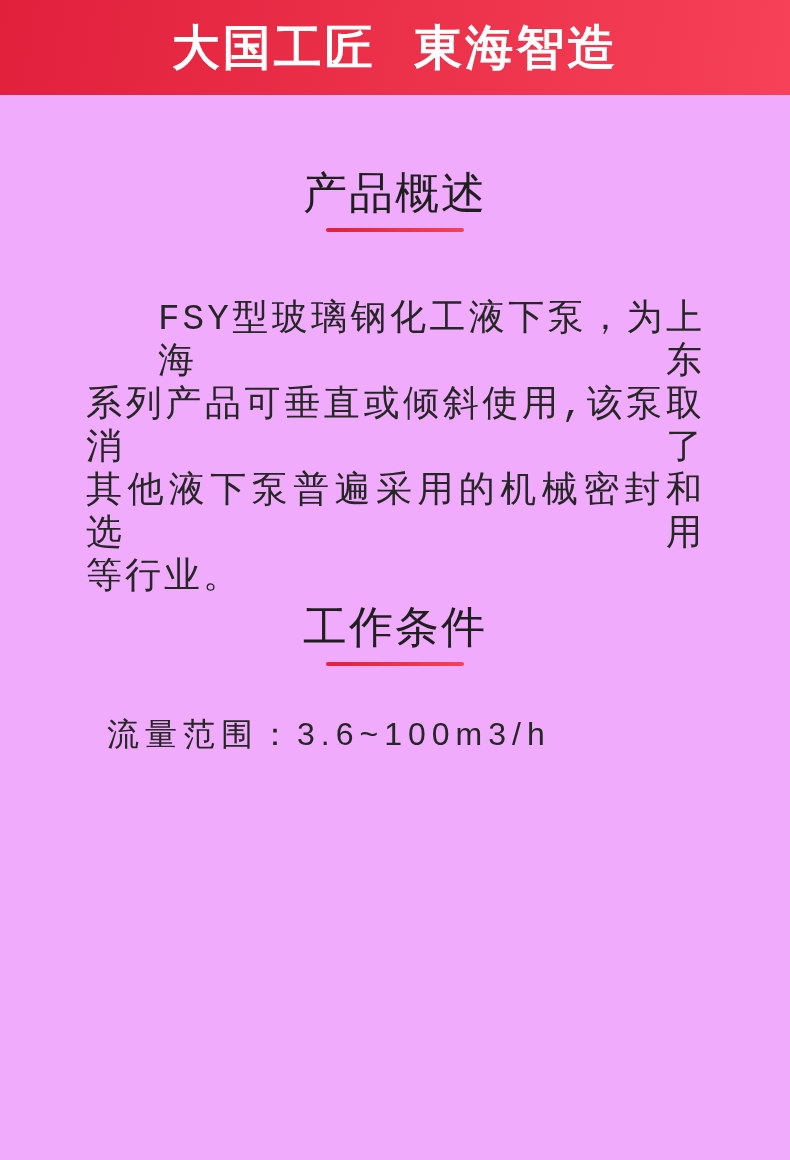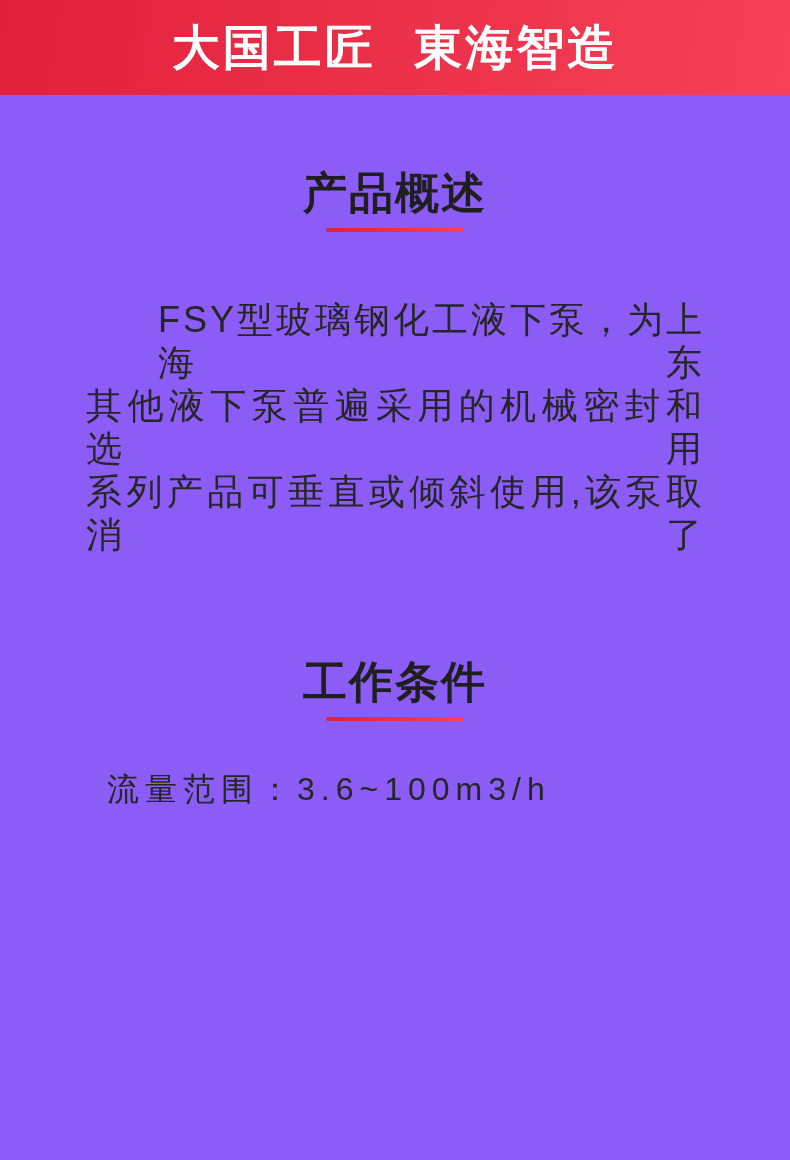--- a/index.html
+++ b/index.html
@@ -15,21 +15,21 @@
     margin: 0;
     padding: 0;
     background: #ffffff;
     font-family: "Liberation Sans", "DejaVu Sans", sans-serif;
   }
   .page {
     position: relative;
     width: 790px;
     height: 1160px;
     margin: 0 auto;
-    background: #8b5cf6;
+    background: #f0abfc;
     overflow: hidden;
   }
 
   
   .banner {
     width: 790px;
     height: 95px;
     background: linear-gradient(100deg, var(--accent-dark) 0%, var(--accent-light) 100%);
     display: flex;
     align-items: center;
@@ -44,41 +44,42 @@
     word-spacing: 22px;
     white-space: nowrap;
   }
 
   
   .section-title {
     margin: 0;
     text-align: center;
     font-size: 44px;
     line-height: 55px;
-    font-weight: 700;
+    font-weight: 400;
     letter-spacing: 2px;
     color: var(--title-text);
   }
   .overview .section-title { margin-top: 70px; }
-  .conditions .section-title { margin-top: 98px; }
+  .conditions .section-title { }
   .title-underline {
     width: 138px;
     height: 4px;
     margin: 8px auto 0 auto;
     border-radius: 2px;
     background: linear-gradient(90deg, var(--accent-dark) 0%, var(--accent-light) 100%);
   }
 
   
   .paragraph {
     margin: 66px 85px 0 86px;
     font-size: 36px;
     line-height: 43px;
     letter-spacing: 3px;
     color: var(--body-text);
+    font-family: Liberation Mono, monospace;
   }
   .pline {
     text-align: justify;
     text-align-last: justify;
   }
   .pline.first { padding-left: 72px; }
   .pline.last  { text-align: left; text-align-last: left; }
 
   
   .spec-list {
@@ -104,22 +105,23 @@
   <header class="banner">
     <h1 class="banner-title">大国工匠 東海智造</h1>
   </header>
 
   <section class="overview">
     <h2 class="section-title">产品概述</h2>
     <div class="title-underline"></div>
 
     <div class="paragraph">
       <div class="pline first">FSY型玻璃钢化工液下泵，为上海东</div>
+      <div class="pline">系列产品可垂直或倾斜使用,该泵取消了</div>
       <div class="pline">其他液下泵普遍采用的机械密封和选用</div>
-      <div class="pline">系列产品可垂直或倾斜使用,该泵取消了</div>
+      <div class="pline last">等行业。</div>
     </div>
   </section>
 
   <section class="conditions">
     <h2 class="section-title">工作条件</h2>
     <div class="title-underline"></div>
 
     <ul class="spec-list">
       <li class="spec-item">
 

